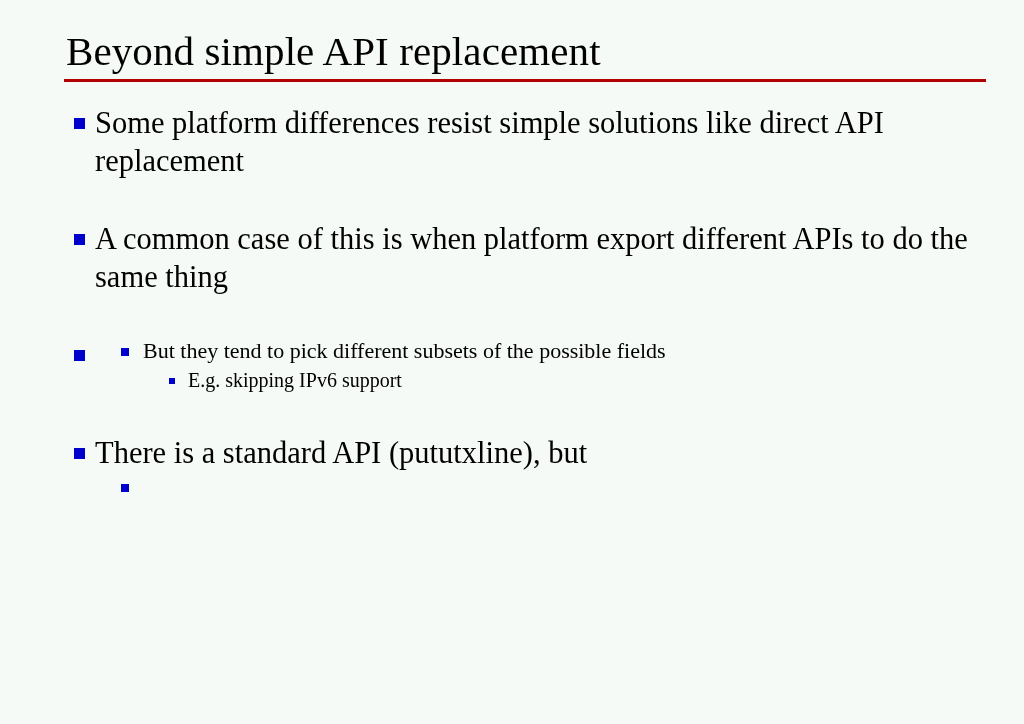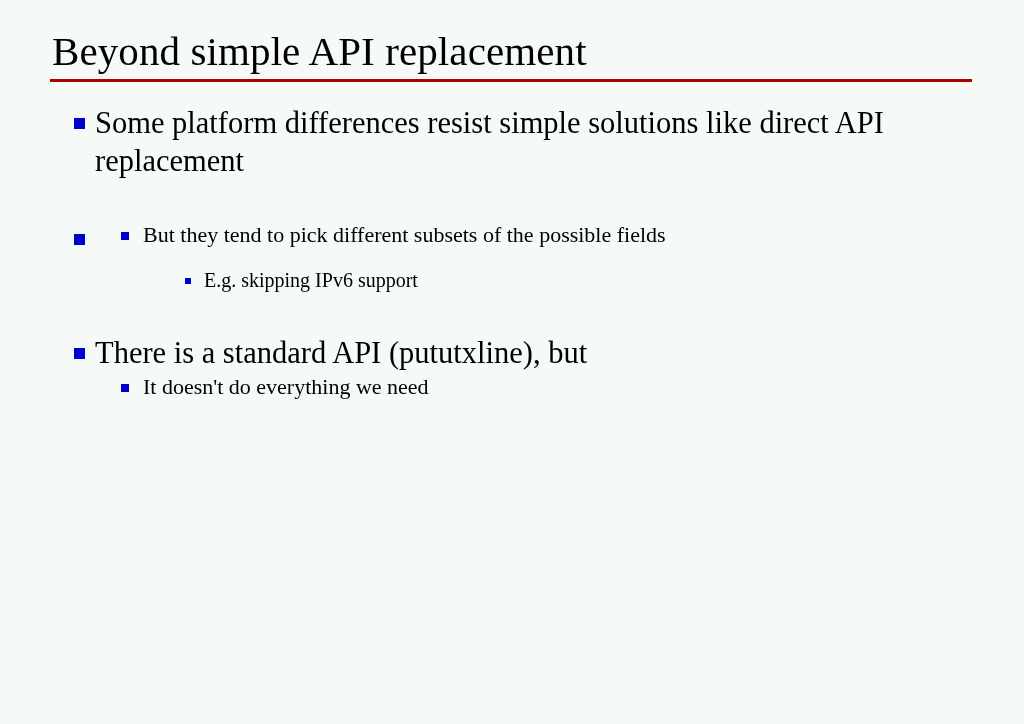--- a/index.html
+++ b/index.html
@@ -18,21 +18,21 @@
   .slide {
     position: relative;
     width: 1024px;
     height: 724px;
     box-sizing: border-box;
   }
 
   
   .title-block {
     position: absolute;
-    left: 50px;
+    left: 64px;
     top: 28px;
     width: 922px;
   }
   .slide-title {
     font-family: "Liberation Serif", "DejaVu Serif", serif;
     font-size: 41px;
     font-weight: normal;
     line-height: 46px;
     letter-spacing: 0.1px;
     color: #000000;
@@ -60,21 +60,21 @@
     margin: 0;
     padding: 0;
   }
   ul.lvl2 {
     list-style: none;
     margin: 0;
     padding: 0;
   }
   ul.lvl3 {
     list-style: none;
-    margin: 16px;
+    margin: 0;
     padding: 0;
   }
 
   li.item1 {
     position: relative;
     font-size: 30.5px;
     line-height: 38px;
     padding-left: 95px;
     margin-bottom: 40px;
   }
@@ -139,20 +139,24 @@
   </div>
 
   <div class="body-block">
     <ul class="lvl1">
 
       <li class="item1">
         <span class="bullet" style="background: rgb(0, 0, 204);"></span>
         <span class="text">Some platform differences resist simple solutions like direct API replacement</span>
       </li>
 
+      <li class="item1">
+        <span class="bullet" style="background: rgb(0, 0, 204);"></span>
+        <span class="text">A common case of this is when platform export different APIs to do the same thing</span>
+      </li>
 
 
       <li class="item1">
         <span class="bullet" style="background: rgb(0, 0, 204);"></span>
         <ul class="lvl2 sub-wrap">
           <li class="item2">
             <span class="bullet" style="background: rgb(0, 0, 204);"></span>
             <span class="text">But they tend to pick different subsets of the possible fields</span>
             <ul class="lvl3">
               <li class="item3">
@@ -164,23 +168,19 @@
         </ul>
       </li>
 
       <li class="item1">
         <span class="bullet" style="background: rgb(0, 0, 204);"></span>
         <span class="text">There is a standard API (pututxline), but</span>
         <ul class="lvl2 sub-wrap">
           <li class="item2">
             <span class="bullet" style="background: rgb(0, 0, 204);"></span>
           </li>
-          <li class="item2">
-            <span class="bullet" style="background: rgb(0, 0, 204);"></span>
-            <span class="text">It doesn't do everything we need</span>
-          </li>
         </ul>
       </li>
 
     </ul>
   </div>
 
 </div>
 
 </body></html>

